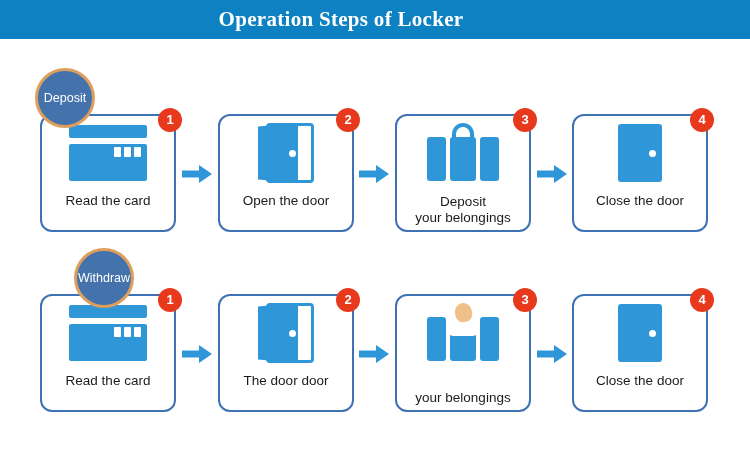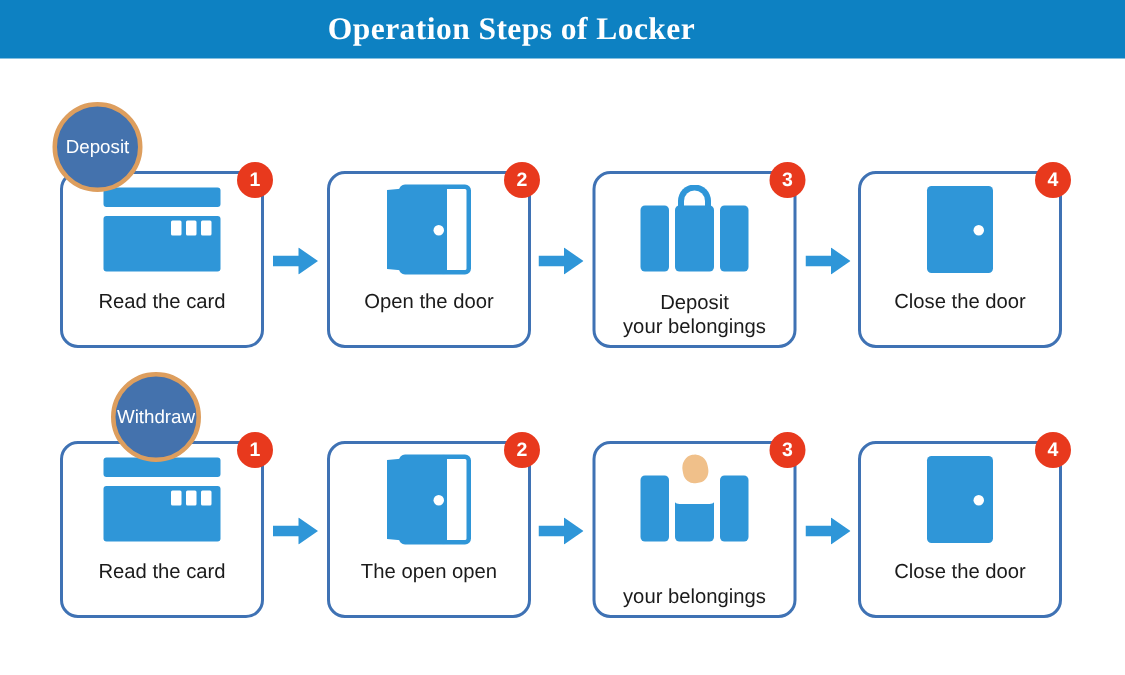--- a/index.html
+++ b/index.html
@@ -309,21 +309,21 @@
 
     <div class="step-box pos2">
       <div class="step-badge">2</div>
       <div class="step-icon-area">
         <div class="icon-door-open">
           <div class="door-frame"></div>
           <div class="door-panel"></div>
           <div class="door-knob-open"></div>
         </div>
       </div>
-      <div class="step-label">The open open</div>
+      <div class="step-label">The door door</div>
     </div>
 
     <div class="flow-arrow a2">
       <svg width="30" height="18" viewBox="0 0 30 18">
         <path d="M0 5.5 H17 V0 L30 9 L17 18 V12.5 H0 Z" fill="#2f96d8"></path>
       </svg>
     </div>
 
     <div class="step-box pos3">
       <div class="step-badge">3</div>

